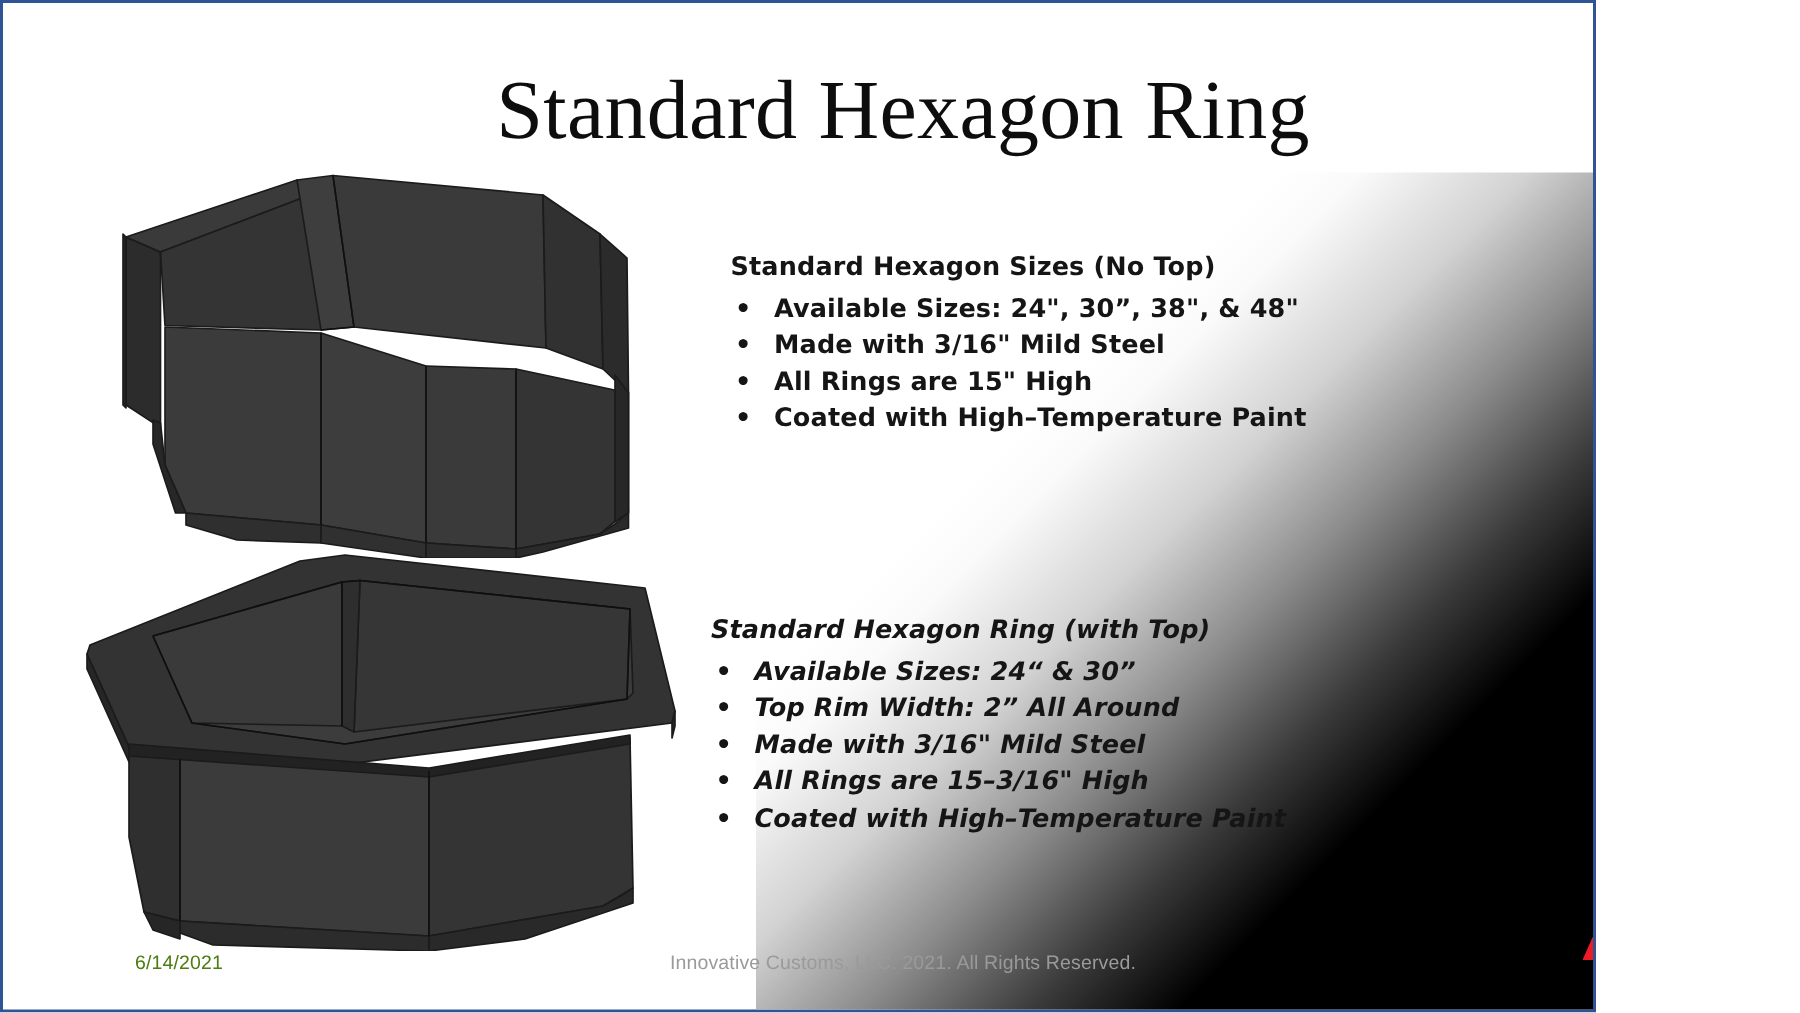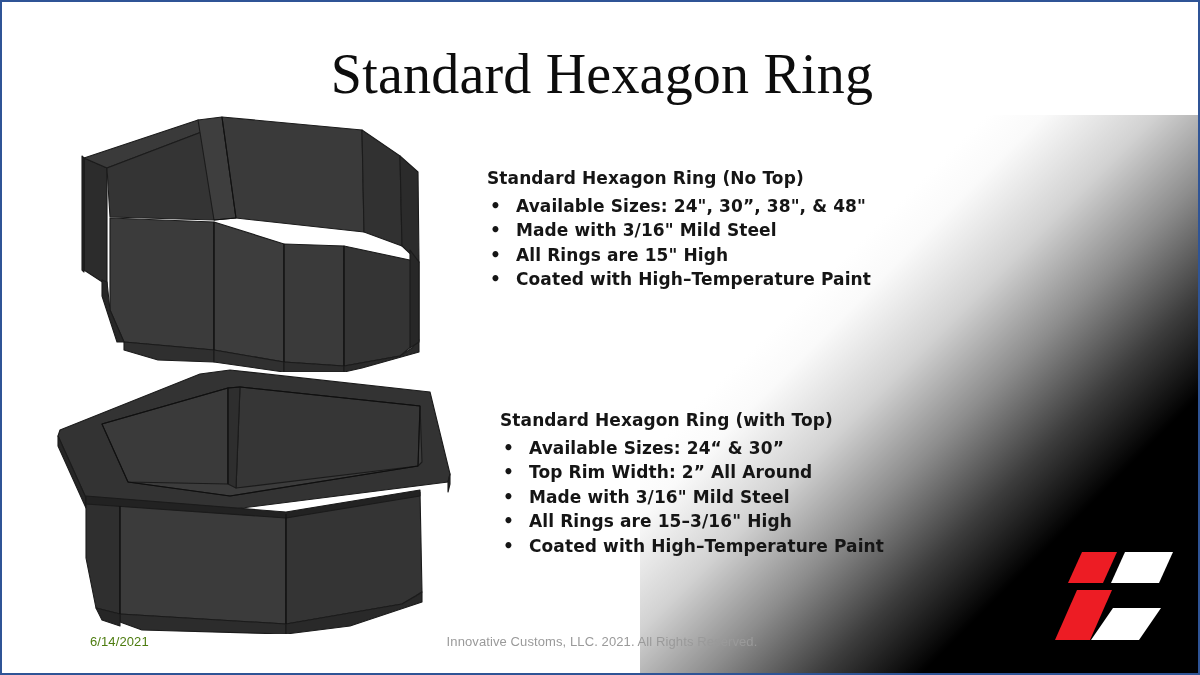--- a/index.html
+++ b/index.html
@@ -2,21 +2,21 @@
 <html><head>
 <meta charset="utf-8">
 <style>
   html, body {
     margin: 0;
     padding: 0;
     background: #ffffff;
   }
   .slide {
     position: relative;
-    width: 1200px;
+    width: 1064px;
     height: 675px;
     background: #ffffff;
     overflow: hidden;
     box-sizing: border-box;
     border: 2px solid #2F5496;
     font-family: "Liberation Sans", sans-serif;
   }
 
   
   .corner-wedge {
@@ -53,21 +53,21 @@
     line-height: 1.1;
   }
 
   
   .textblock {
     position: absolute;
     font-family: "DejaVu Sans", sans-serif;
     color: #151515;
   }
   .block-one { left: 485px; top: 166px; }
-  .block-two { left: 498px; top: 408px; }
+  .block-two { left: 472px; top: 408px; font-style: italic; }
 
   .block-head {
     font-size: 17px;
     font-weight: bold;
     letter-spacing: 0.1px;
     margin: 0 0 6px 0;
     white-space: nowrap;
   }
   .bullets {
     list-style: none;
@@ -214,21 +214,21 @@
     </g>
     <g stroke="#0f0f0f" stroke-width="1" fill="none">
       <polyline points="178,26 178,122"></polyline>
       <polyline points="70,144 70,252"></polyline>
       <polyline points="236,152 236,262"></polyline>
       <polyline points="52,62 78,120 180,134 368,104 370,44 190,25 178,26 52,62"></polyline>
     </g>
   </svg>
 
   <div class="textblock block-one">
-    <div class="block-head">Standard Hexagon Ring (No Top)</div>
+    <div class="block-head">Standard Hexagon Sizes (No Top)</div>
     <ul class="bullets">
       <li>
         <span class="bullet-dot">•</span>
         <span>Available Sizes: 24", 30”, 38", &amp; 48"</span>
       </li>
       <li>
         <span class="bullet-dot">•</span>
         <span>Made with 3/16" Mild Steel</span>
       </li>
       <li>

